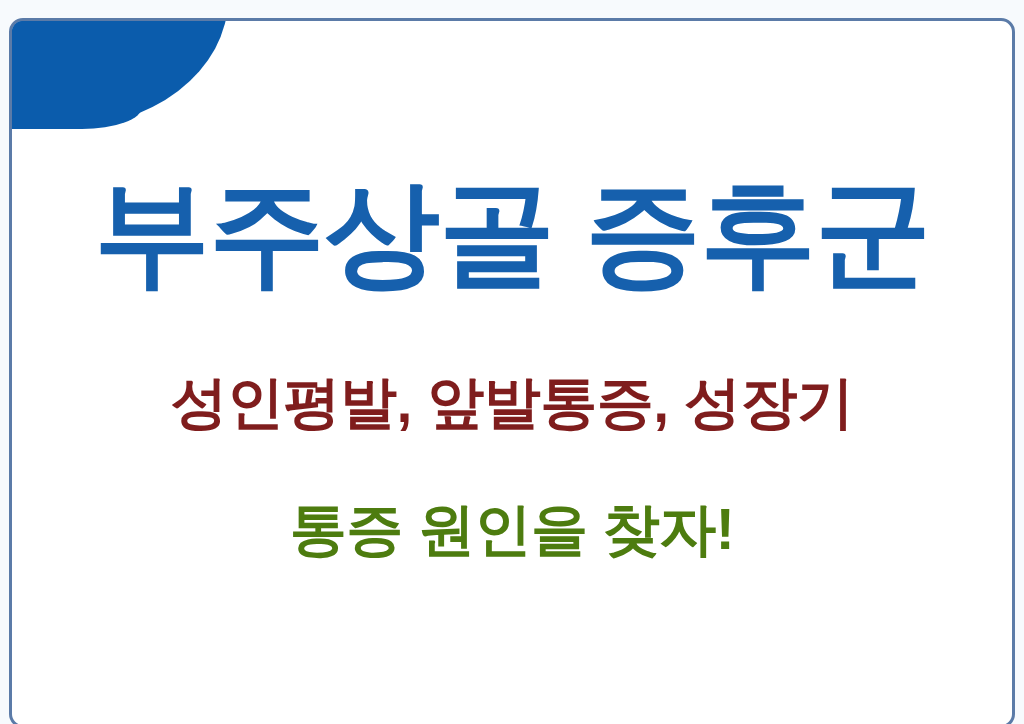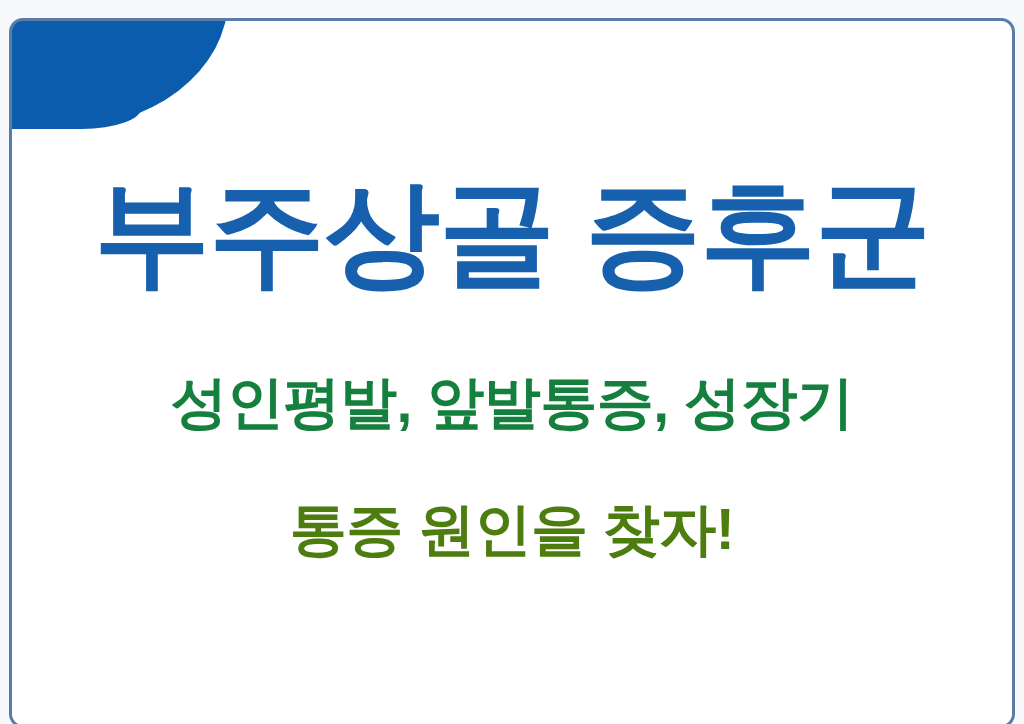--- a/index.html
+++ b/index.html
@@ -89,21 +89,21 @@
     white-space: nowrap;
     text-align: center;
   }
 
   .subline-1 {
     margin-top: 76px;
     font-size: 57px;
     line-height: 1.15;
     font-weight: 700;
     letter-spacing: -0.5px;
-    color: #15803d;
+    color: #7f1d1d;
     white-space: nowrap;
     text-align: center;
   }
 
   .subline-2 {
     margin-top: 62px;
     font-size: 57px;
     line-height: 1.15;
     font-weight: 700;
     letter-spacing: -0.5px;

